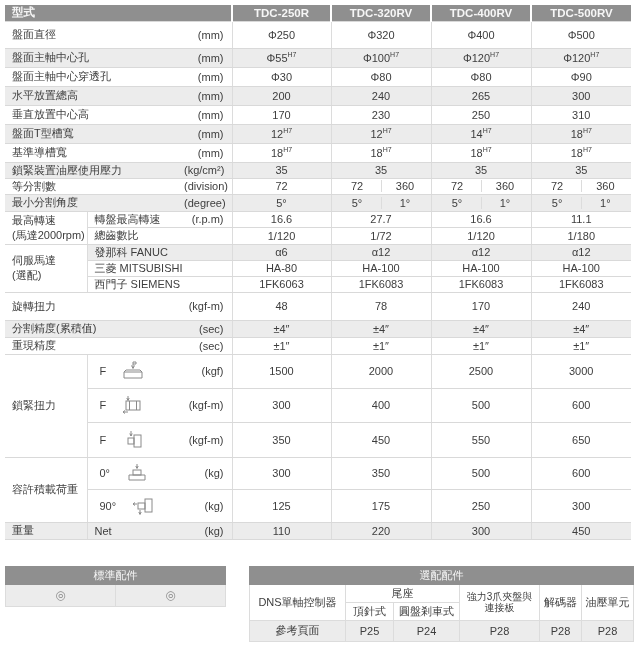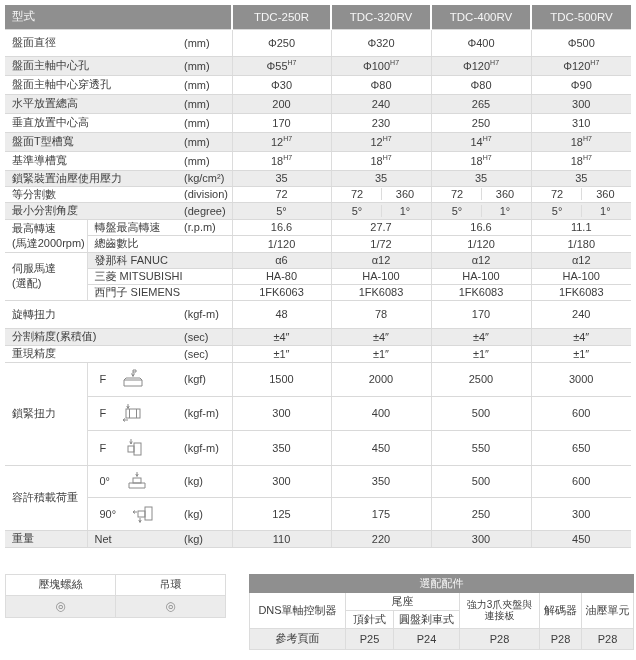--- a/index.html
+++ b/index.html
@@ -3,25 +3,25 @@
 <meta charset="utf-8">
 <style>
   * { box-sizing: border-box; }
   html,body { margin:0; padding:0; background:#ffffff; }
   body { width:636px; height:660px; font-family:"Liberation Sans","DejaVu Sans",sans-serif; color:#3d3d3d; }
   .page { width:636px; height:660px; padding:5px 5px 0 5px; background:#fff; overflow:hidden; }
 
   
   table.spec { border-collapse:collapse; width:626px; table-layout:fixed; font-size:11px; color:#3d3d3d; }
   .spec th, .spec td { padding:0 2px; overflow:hidden; white-space:nowrap; border-bottom:1px solid #d9d9d9; }
-  .spec th { background:#8f8f8f; color:#f6f6f6; font-weight:normal; font-size:11.5px; height:24px; }
+  .spec th { background:#8f8f8f; color:#f6f6f6; font-weight:bold; font-size:11.5px; height:16px; }
   .spec th.ttl { text-align:left; padding-left:7px; }
   .spec th.mdl { border-left:2px solid #ffffff; text-align:center; }
   .spec td.lbl { text-align:left; padding-left:7px; }
-  .spec td.unit { text-align:left; padding-right:8px; }
+  .spec td.unit { text-align:right; padding-right:8px; }
   .spec td.d { text-align:center; border-left:1px solid #dcdcdc; }
   .spec td.gl { border-right:1px solid #dcdcdc; text-align:left; padding-left:7px; vertical-align:middle; }
   .spec tr.sh td { background:#ececec; }
   .spec tr.sh td.gl, .spec td.gl { background:#ffffff; }
   sup { font-size:7px; line-height:0; vertical-align:super; }
   .split { display:flex; align-items:center; width:100%; }
   .split span { flex:1; text-align:center; }
   .split span + span { border-left:1px solid #dcdcdc; }
   .fcell { display:flex; align-items:center; gap:14px; padding-left:10px; }
   .ticon { stroke:#8a8a8a; fill:none; stroke-width:1; flex:0 0 auto; }
@@ -369,24 +369,23 @@
 
 
   <div class="acc-wrap">
 
     <table class="acc" style="width:220px">
       <colgroup>
           <col style="width:110px">
           <col style="width:110px">
         </colgroup>
       <tbody>
-      <tr style="height:21px">
-        <td>壓塊螺絲</td>
-        <td>吊環</td>
-      </tr>
+          <tr>
+            <th colspan="2">標準配件</th>
+          </tr>
       <tr class="sh" style="height:22px">
         <td><span class="mark">◎</span></td>
         <td><span class="mark">◎</span></td>
       </tr>
     </tbody>
       </table>
 
     <table class="acc" style="width:384px">
       <colgroup>
         <col style="width:96px">

